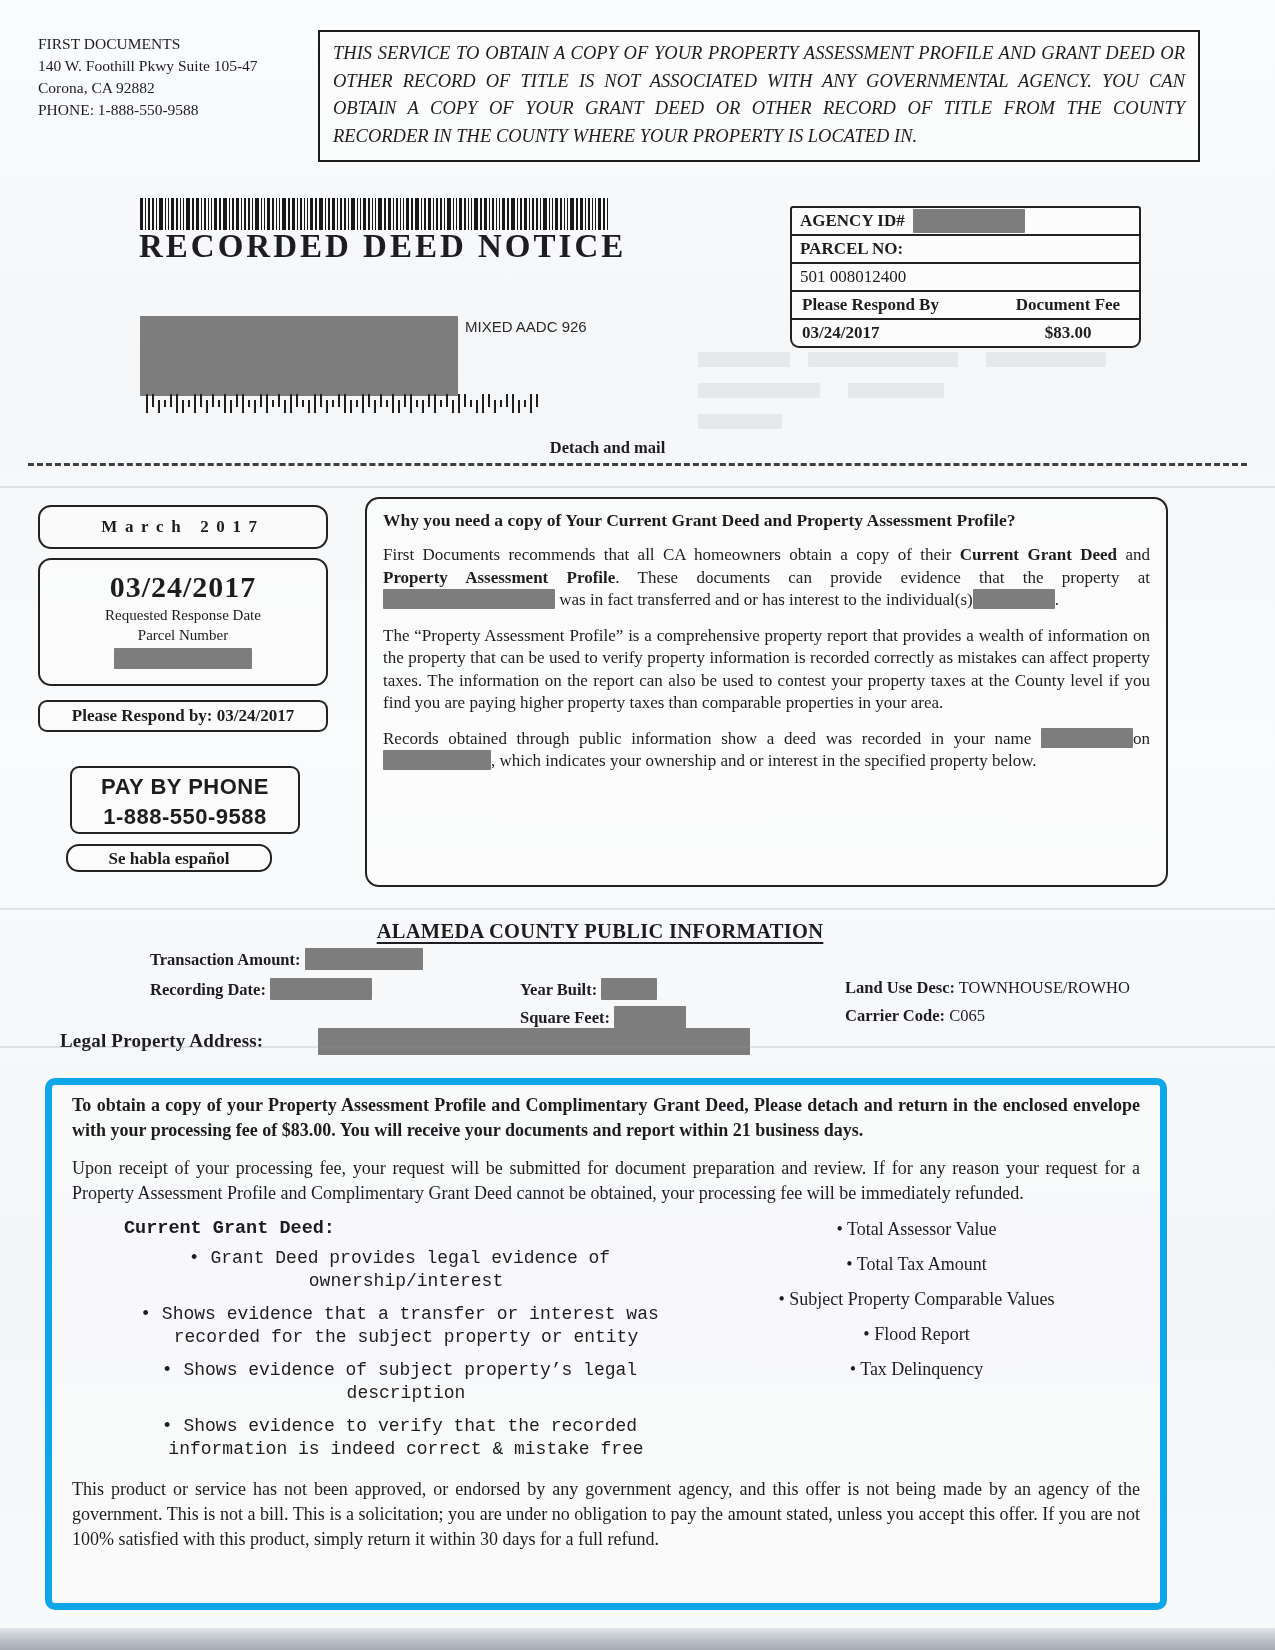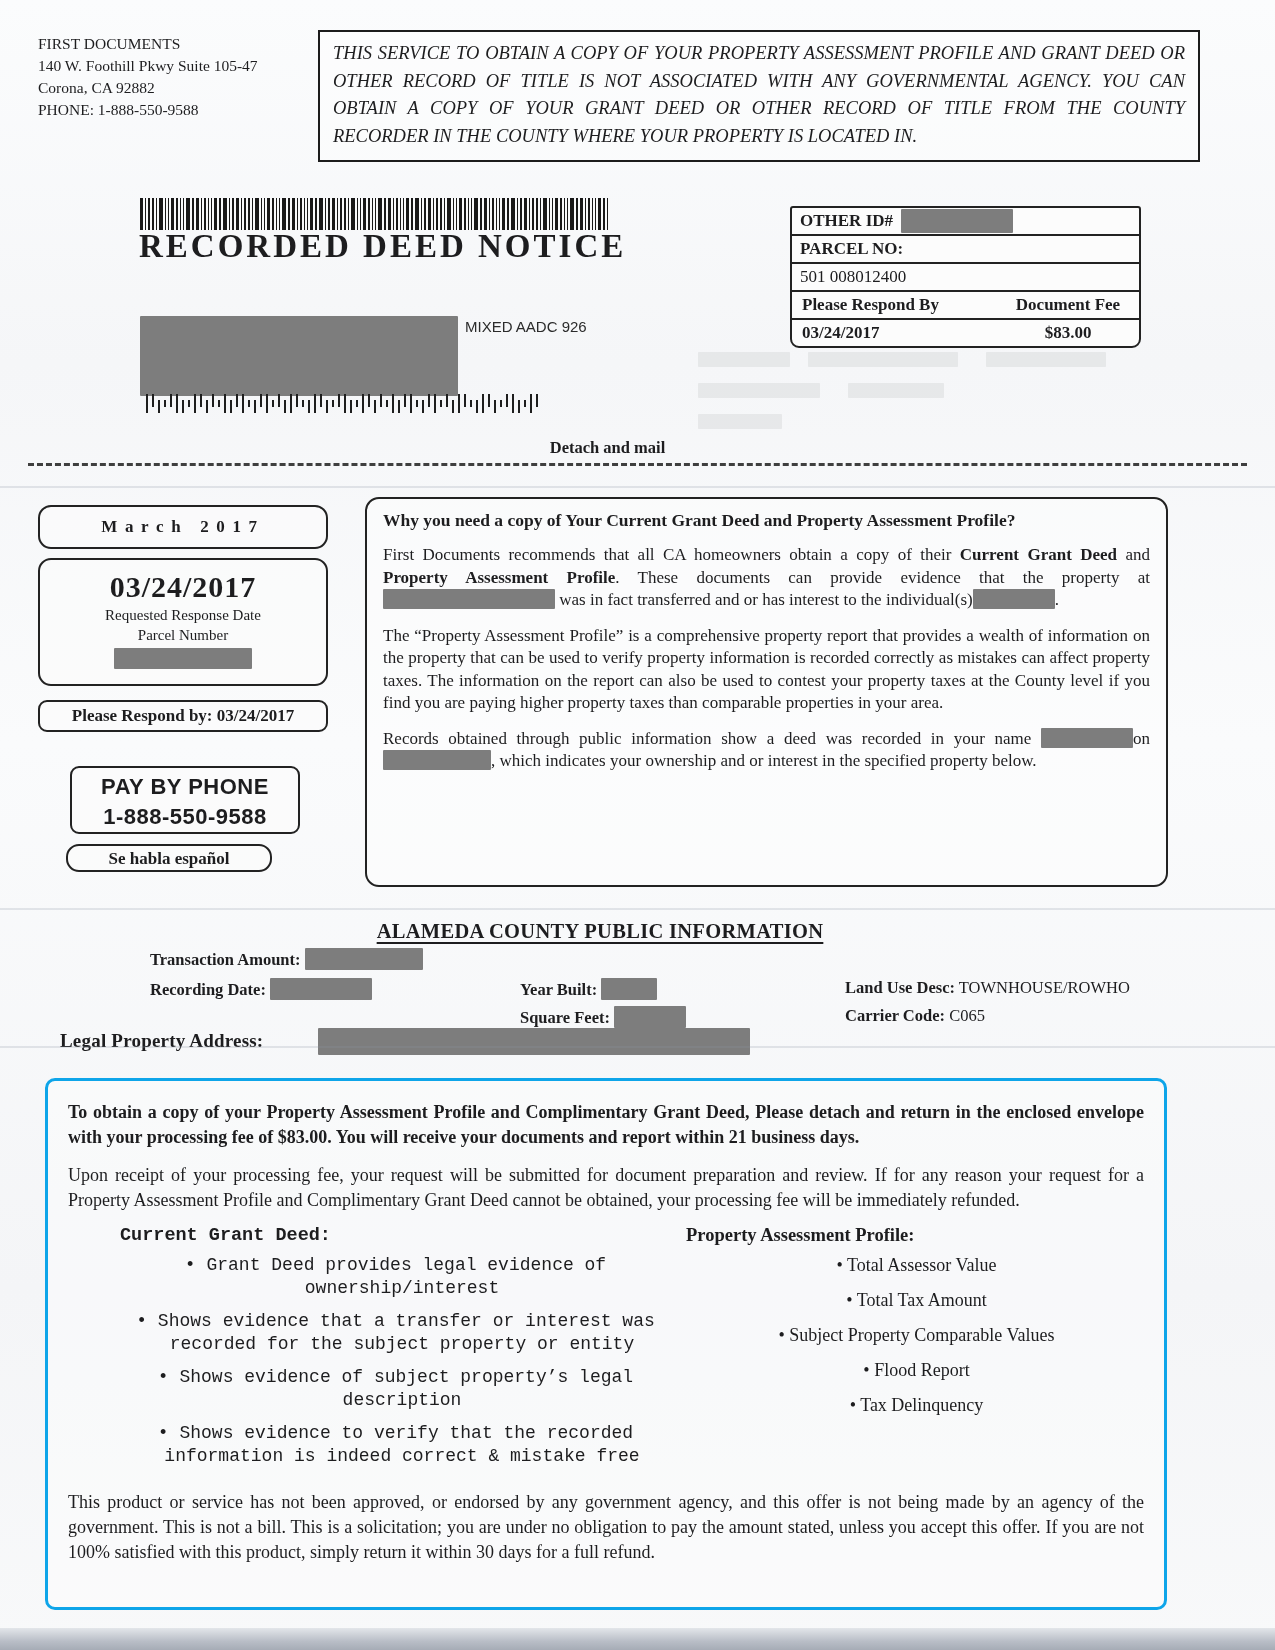--- a/index.html
+++ b/index.html
@@ -62,31 +62,31 @@
   
   .pubtitle{left:0;right:75px;top:920px;text-align:center;font-size:20.5px;font-weight:bold;
     text-decoration:underline;text-decoration-thickness:2px;text-underline-offset:4px;letter-spacing:.3px;}
   .field{font-size:16.5px;margin-top:20px;}
   .field .redact{height:22px;vertical-align:-5px;}
 
   .legal-label{left:60px;top:1030px;font-size:19px;font-weight:bold;letter-spacing:.2px;}
   .legal-bar{left:318px;top:1028px;width:432px;height:27px;}
 
   
-  .offerbox{left:45px;top:1078px;width:1122px;height:532px;border:3px solid #0ea5e9;border-radius:10px;
-    box-sizing:border-box;padding:19px 20px 10px 20px;background:rgba(253,253,253,.45);}
+  .offerbox{left:45px;top:1078px;width:1122px;height:532px;border:7px solid #0ea5e9;border-radius:10px;
+    box-sizing:border-box;padding:8px 20px 10px 20px;background:rgba(253,253,253,.45);}
   .offerbox .intro{font-size:18px;font-weight:bold;line-height:25px;text-align:justify;margin:0;}
   .offerbox .body-p{font-size:18px;line-height:25px;text-align:justify;margin:13px 0 0 0;}
   .cols2{display:flex;margin-top:12px;}
   .colL{flex:none;width:600px;padding-left:52px;box-sizing:border-box;font-family:Liberation Mono, monospace;}
   .colR{flex:1;padding-left:18px;}
   .cols2 h4{margin:0 0 8px 0;font-size:18.5px;}
   .bullet{font-size:18px;line-height:23px;margin:0 0 10px 0;padding-left:16px;text-indent:-13px;text-align:center;}
   .colR .bullet{margin-bottom:12px;}
-  .offer-footer{font-size:18px;line-height:25px;text-align:justify;margin-top:12px;}
+  .offer-footer{font-size:18px;line-height:25px;text-align:justify;margin-top:6px;}
 
   
   .scanline{position:absolute;left:0;right:0;height:2px;background:rgba(140,150,162,.22);}
   .bleed{position:absolute;background:#6f7276;opacity:.11;border-radius:1px;}
   .bottom-band{position:absolute;left:0;right:0;bottom:0;height:22px;
     background:linear-gradient(180deg,#e3e6ea 0%,#b9bec7 60%,#a6acb6 100%);}
 </style>
 </head>
 <body>
 
@@ -289,21 +289,21 @@
     <i style="height: 13px; margin-top: 0px;"></i>
     <i style="height: 19px; margin-top: 0px;"></i>
     <i style="height: 13px; margin-top: 6px;"></i>
     <i style="height: 7px; margin-top: 6px;"></i>
     <i style="height: 19px; margin-top: 0px;"></i>
     <i style="height: 13px; margin-top: 0px;"></i>
   </div>
 
 <div class="abs rtable">
   <div class="rrow">
-    <span class="lbl b">OTHER ID#</span>
+    <span class="lbl b">AGENCY ID#</span>
     <span class="redact" style="width:112px;height:24px;vertical-align:middle;"></span>
   </div>
   <div class="rrow">
     <span class="lbl b">PARCEL NO:</span>
   </div>
   <div class="rrow">
     <span class="lbl">501 008012400</span>
   </div>
   <div class="rrow cols">
     <span class="c1 b">Please Respond By</span>
@@ -395,21 +395,20 @@
   <p class="body-p">Upon receipt of your processing fee, your request will be submitted for document preparation and review. If for any reason your request for a Property Assessment Profile and Complimentary Grant Deed cannot be obtained, your processing fee will be immediately refunded.</p>
   <div class="cols2">
     <div class="colL">
       <h4>Current Grant Deed:</h4>
       <div class="bullet">• <span>Grant Deed provides legal evidence of ownership/interest</span></div>
       <div class="bullet">• <span>Shows evidence that a transfer or interest was recorded for the subject property or entity</span></div>
       <div class="bullet">• <span>Shows evidence of subject property’s legal description</span></div>
       <div class="bullet">• <span>Shows evidence to verify that the recorded information is indeed correct &amp; mistake free</span></div>
     </div>
     <div class="colR">
-      <h4>Property Assessment Profile:</h4>
       <div class="bullet">• <span>Total Assessor Value</span></div>
       <div class="bullet">• <span>Total Tax Amount</span></div>
       <div class="bullet">• <span>Subject Property Comparable Values</span></div>
       <div class="bullet">• <span>Flood Report</span></div>
       <div class="bullet">• <span>Tax Delinquency</span></div>
     </div>
   </div>
   <p class="offer-footer">This product or service has not been approved, or endorsed by any government agency, and this offer is not being made by an agency of the government. This is not a bill. This is a solicitation; you are under no obligation to pay the amount stated, unless you accept this offer. If you are not 100% satisfied with this product, simply return it within 30 days for a full refund.</p>
 </div>
 

